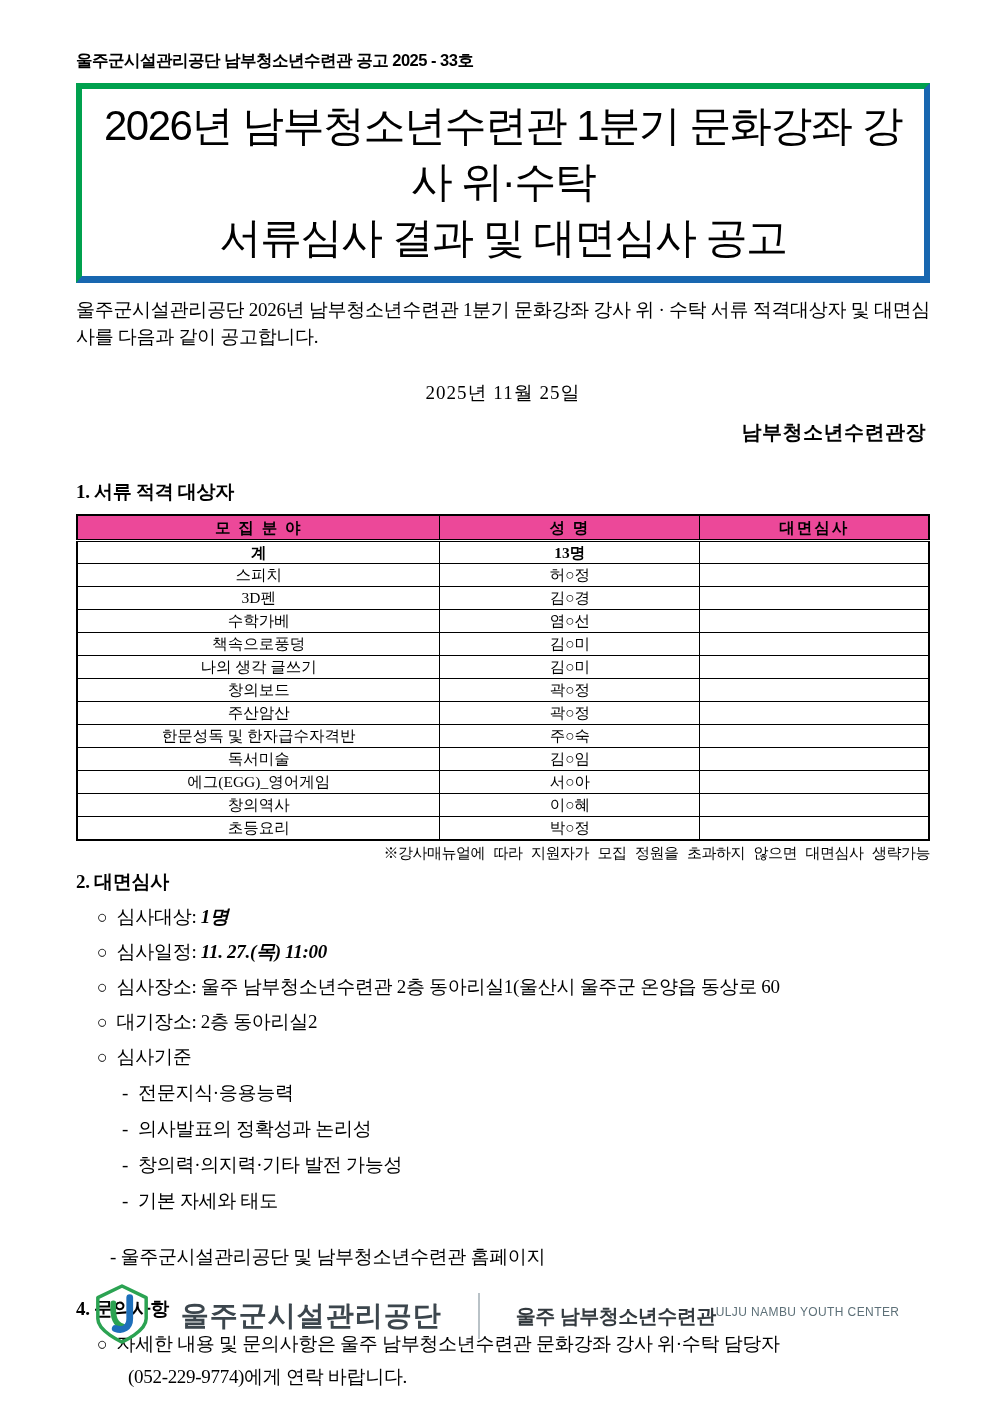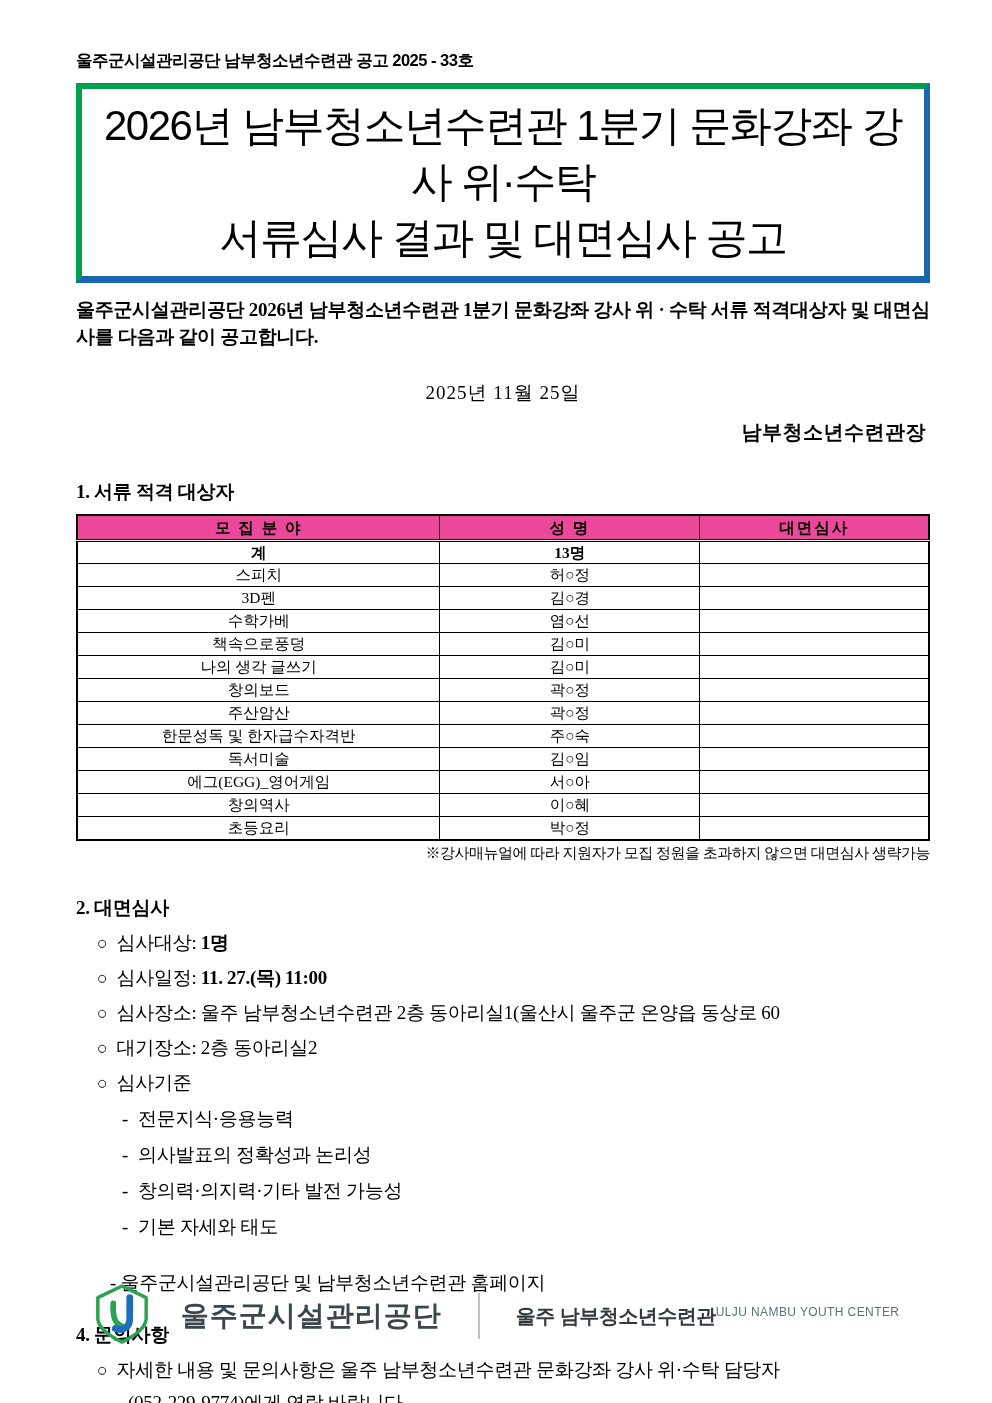--- a/index.html
+++ b/index.html
@@ -38,21 +38,20 @@
     line-height: 1.33;
     color: #000;
   }
 
   .intro {
     font-size: 19px;
     line-height: 1.42;
     text-align: justify;
     word-break: break-all;
     letter-spacing: -0.3px;
-    font-weight: bold;
   }
 
   .date-line {
     text-align: center;
     font-size: 19px;
     margin-top: 29px;
     letter-spacing: 1px;
   }
   .signer-line {
     text-align: right;
@@ -95,32 +94,33 @@
     letter-spacing: 2px;
   }
   tr.total-row td { font-weight: bold; }
   td.interview-target { color: #0000dd; font-weight: bold; letter-spacing: 0; }
 
   .table-note {
     text-align: right;
     font-size: 15px;
     margin-top: 3px;
     letter-spacing: -0.5px;
-  }
-
-  .sec2 { margin-top: 32px; }
+    font-family: Liberation Mono, monospace;
+  }
+
+  .sec2 { margin-top: 6px; }
   .bullet-item {
     font-size: 19px;
     padding-left: 21px;
     margin-top: 9px;
     letter-spacing: -0.3px;
     white-space: nowrap;
   }
   .bullet-item .circle { font-size: 18px; margin-right: 9px; }
-  .bullet-item .bold-val { font-weight: bold; }
+  .bullet-item .bold-val { font-weight: bold; font-style: italic; }
   .criteria-item {
     font-size: 19px;
     padding-left: 46px;
     margin-top: 10px;
     letter-spacing: -0.3px;
   }
   .criteria-item .dash { margin-right: 10px; }
 
   .sec3 { margin-top: 30px; }
   .sec3-sub {

